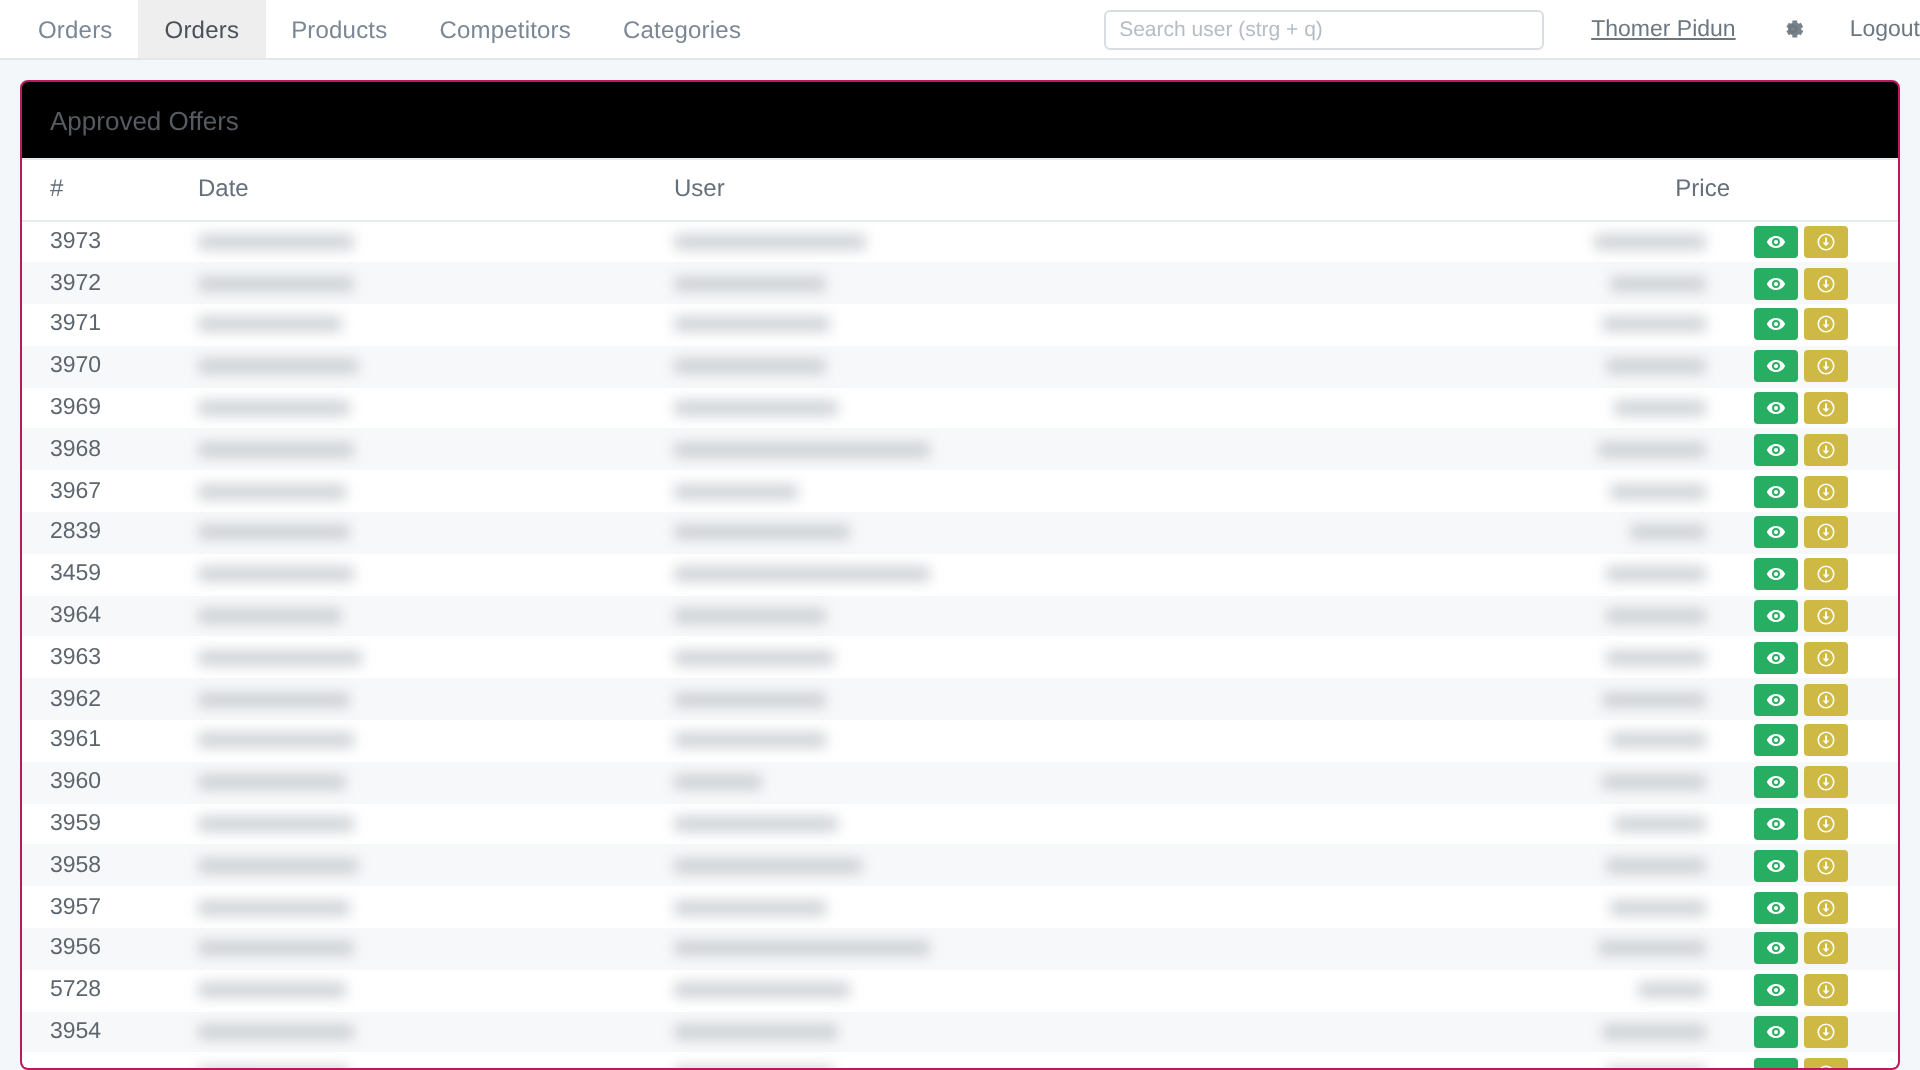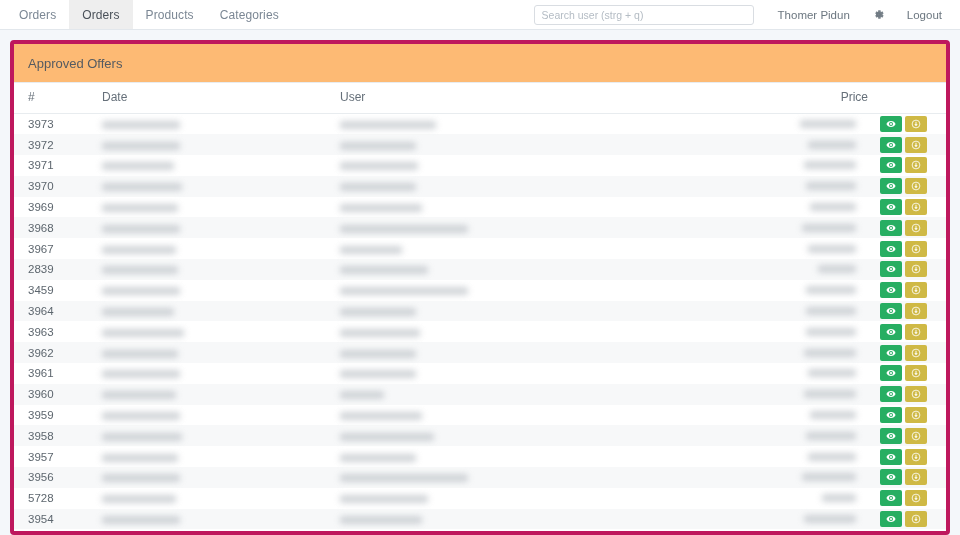--- a/index.html
+++ b/index.html
@@ -59,21 +59,20 @@
   }
   .nav-link.active {
     background: #eeeeee;
     color: #4a5159;
   }
 
   .nav-right {
     margin-left: auto;
     display: flex;
     align-items: center;
-    padding-right: 18px;
     gap: 0;
   }
 
   .search-box {
     width: 220px;
     height: 20px;
     border: 1px solid #d9dde2;
     border-radius: 3px;
     background: #fff;
     font-family: "Liberation Sans", sans-serif;
@@ -82,20 +81,21 @@
     padding: 0 7px;
     outline: none;
   }
   .search-box::placeholder { color: #b4bcc4; }
 
   .user-name {
     font-size: 11.5px;
     color: #6c7780;
     margin-left: 24px;
     white-space: nowrap;
+    text-decoration: underline;
   }
 
   .gear-btn {
     margin-left: 22px;
     display: flex;
     align-items: center;
     justify-content: center;
     background: none;
     border: none;
     cursor: pointer;
@@ -111,22 +111,22 @@
     white-space: nowrap;
   }
 
   
   .page {
     padding: 10px 10px 0 10px;
     height: calc(535px - 30px);
   }
 
   .card {
-    background: #fdba74;
-    border: 4px solid #be185d;
+    background: #000000;
+    border: 1px solid #be185d;
     border-radius: 4px;
     height: 100%;
     overflow: hidden;
   }
 
   .card-title {
     font-size: 13px;
     color: #555b61;
     padding: 12px 14px 11px 14px;
     font-weight: normal;
@@ -212,20 +212,23 @@
     <li>
         <a class="nav-link" href="#">Orders</a>
       </li>
     <li>
         <a class="nav-link active" href="#">Orders</a>
       </li>
     <li>
         <a class="nav-link" href="#">Products</a>
       </li>
     <li>
+        <a class="nav-link" href="#">Competitors</a>
+      </li>
+    <li>
         <a class="nav-link" href="#">Categories</a>
       </li>
   </ul>
 
   <div class="nav-right">
     <input class="search-box" type="text" placeholder="Search user (strg + q)" style="">
 
     <span class="user-name">Thomer Pidun</span>
 
     <button class="gear-btn">

